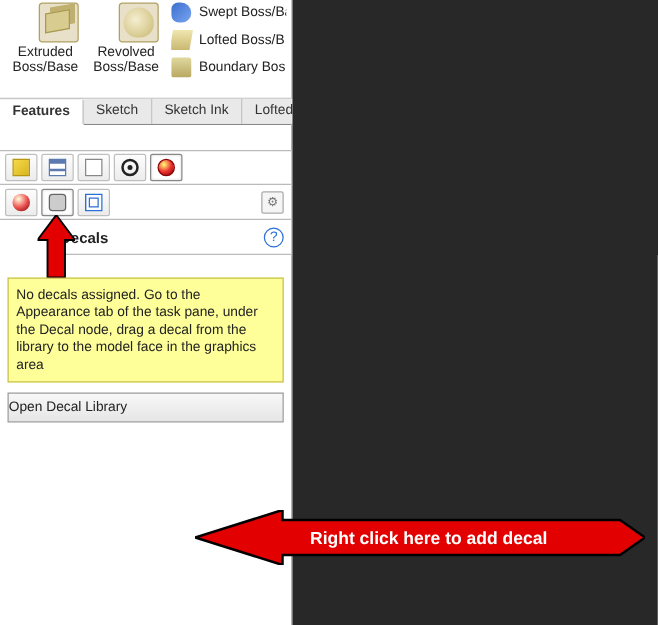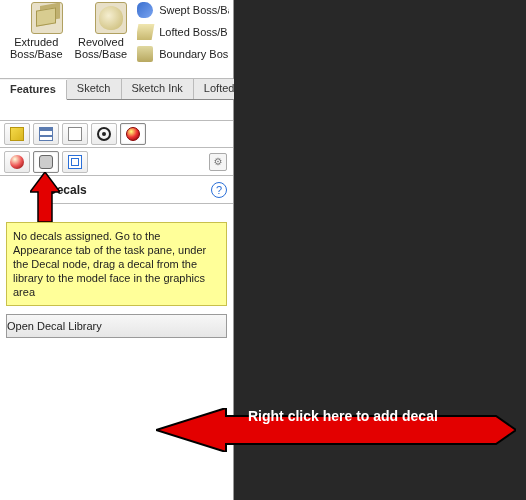--- a/index.html
+++ b/index.html
@@ -218,20 +218,21 @@
       z-index: 50;
     }
     .callout {
       position: absolute;
       left: 156px;
       top: 408px;
       width: 360px;
       height: 44px;
       z-index: 60;
       display: flex;
+      align-items: center;
     }
     .callout svg { position: absolute; left:0; top:0; }
     .callout .txt {
       position: relative;
       margin-left: 92px;
       color: #fff;
       font-weight: bold;
       font-size: 14px;
       white-space: nowrap;
     }

